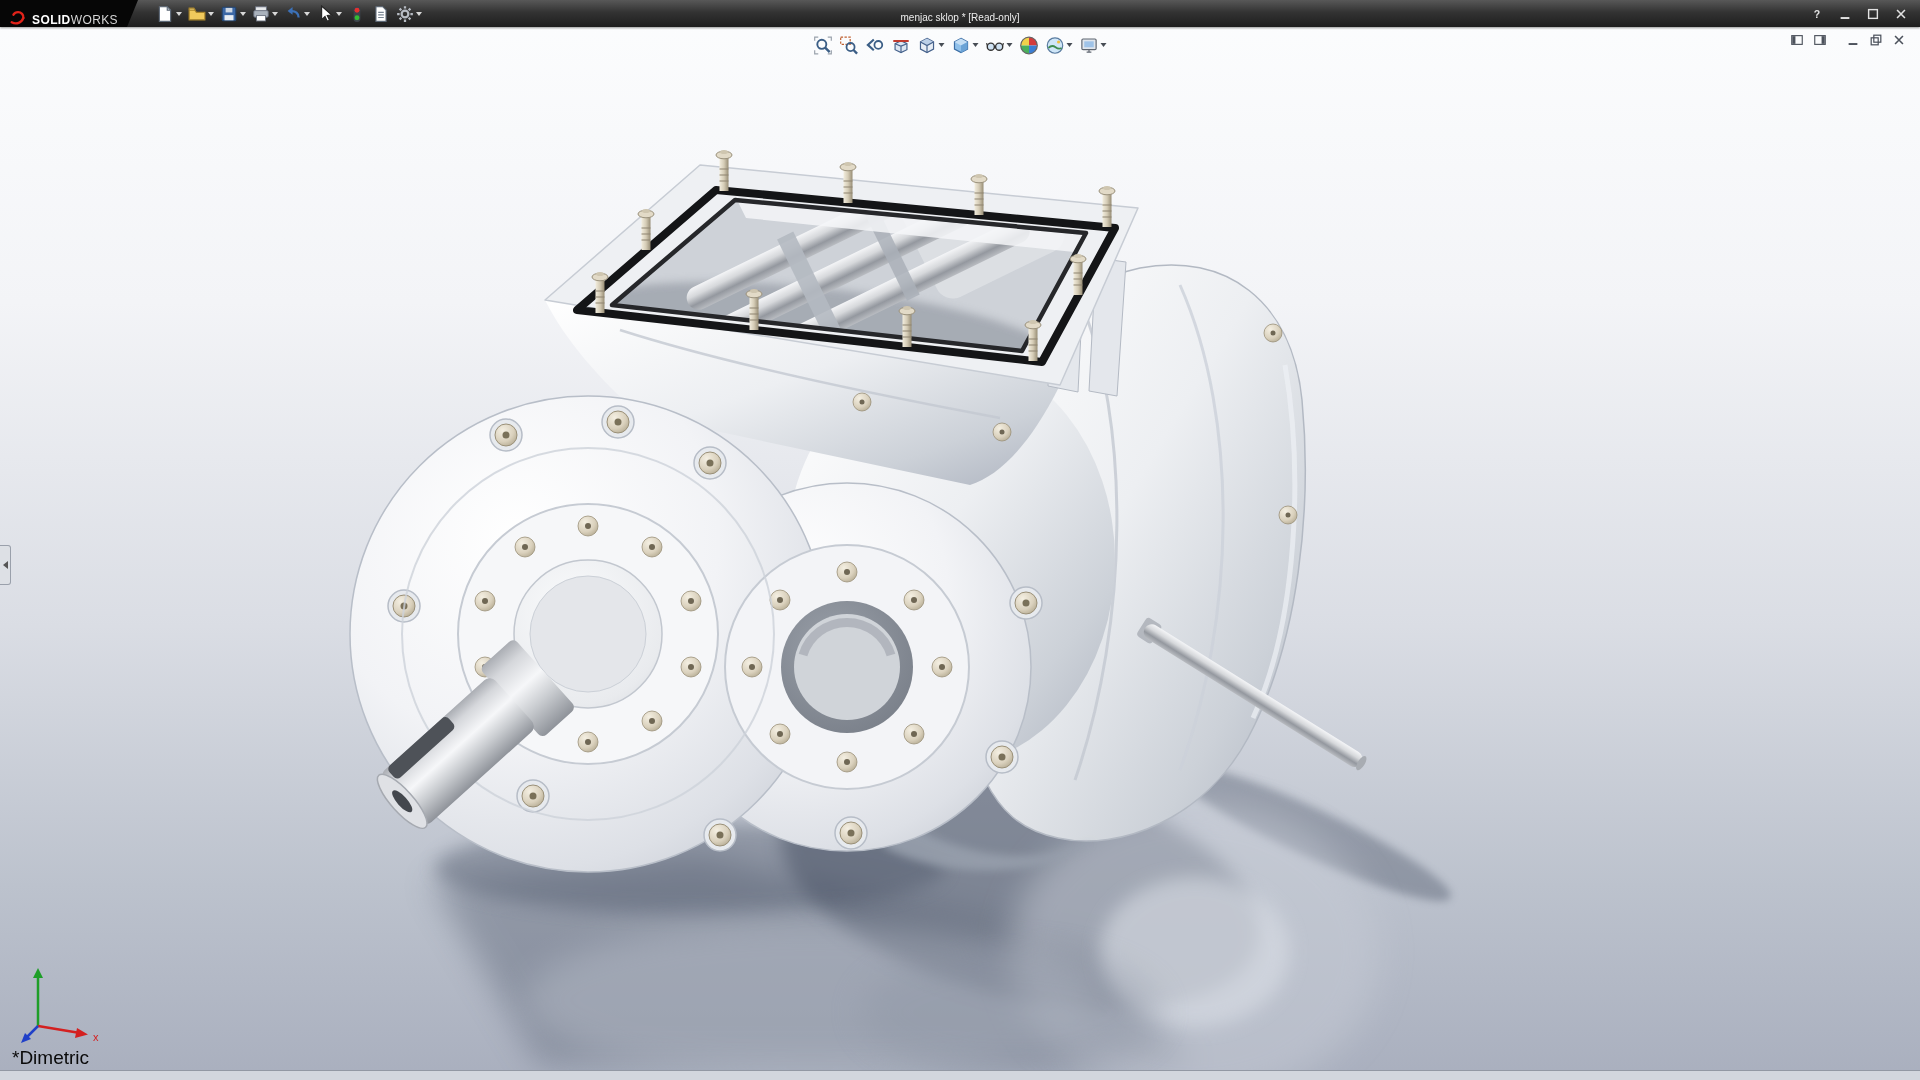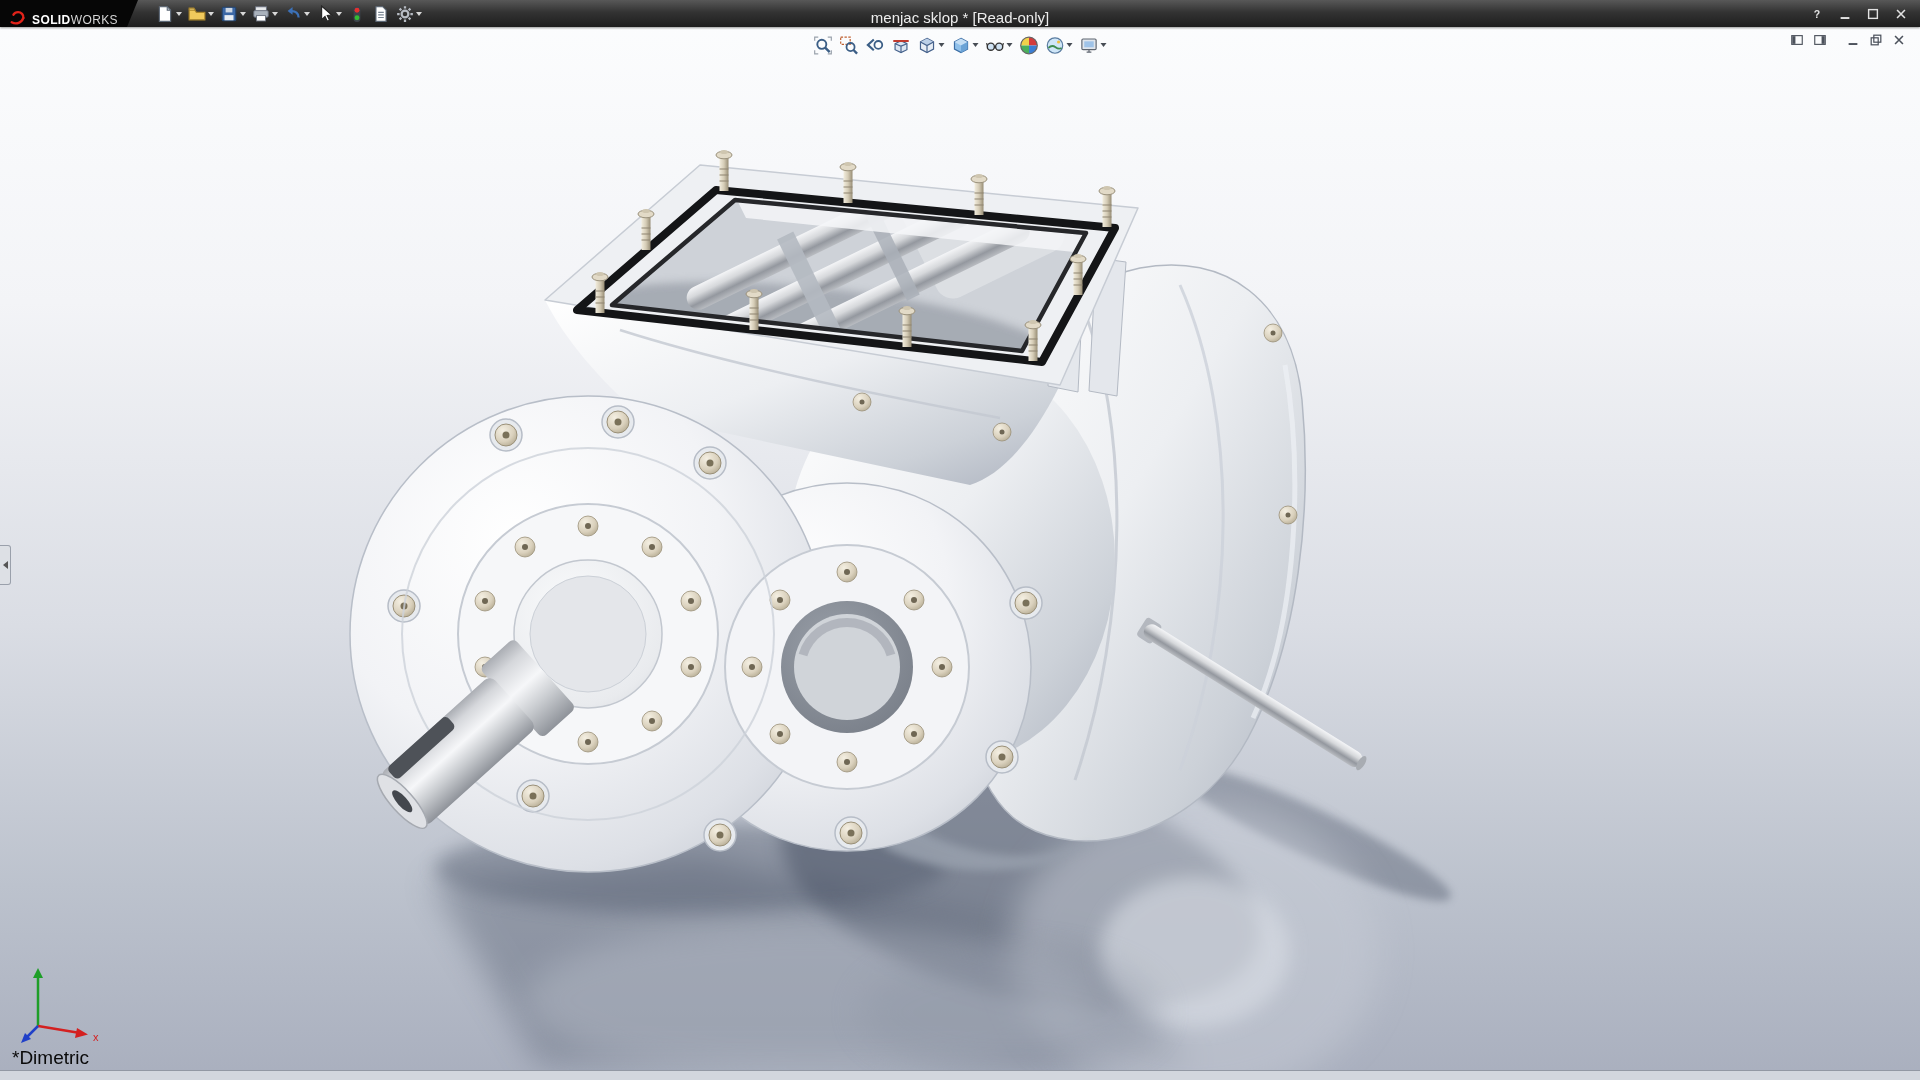--- a/index.html
+++ b/index.html
@@ -18,21 +18,21 @@
   .brand-text{font-size:12px;color:#fff;letter-spacing:.4px;margin-left:6px;white-space:nowrap;}
   .brand-text .pri{font-weight:bold;}
   .brand-text .sec{font-weight:normal;color:#d5d5d5;}
   .main-toolbar{display:flex;align-items:center;margin-left:16px;gap:2px;}
   .icon-btn{display:flex;align-items:center;cursor:default;}
   .ic{display:block;}
   .tb-btn{height:23px;padding:0 2px;}
   .tb-btn .ic{width:18px;height:18px;}
   .caret{width:0;height:0;border-left:3.5px solid transparent;border-right:3.5px solid transparent;
     border-top:4px solid #d8d8d8;margin-left:2px;}
-  .title-text{position:absolute;left:50%;transform:translateX(-50%);font-size:15px;
+  .title-text{position:absolute;left:50%;transform:translateX(-50%);font-size:10px;
     color:#ececec;white-space:nowrap;margin-top:7px;}
   .win-controls{margin-left:auto;display:flex;align-items:center;padding-right:6px;gap:2px;}
   .wc-btn{width:26px;height:19px;display:flex;align-items:center;justify-content:center;color:#e2e2e2;}
   .wc-btn .ic{width:14px;height:14px;}
 
   
   .headsup{position:absolute;top:33px;left:50%;transform:translateX(-50%);
     display:flex;align-items:center;gap:3px;z-index:10;}
   .hu-btn{height:24px;padding:0 2px;border-radius:2px;}
   .hu-btn .ic{width:19px;height:19px;}

